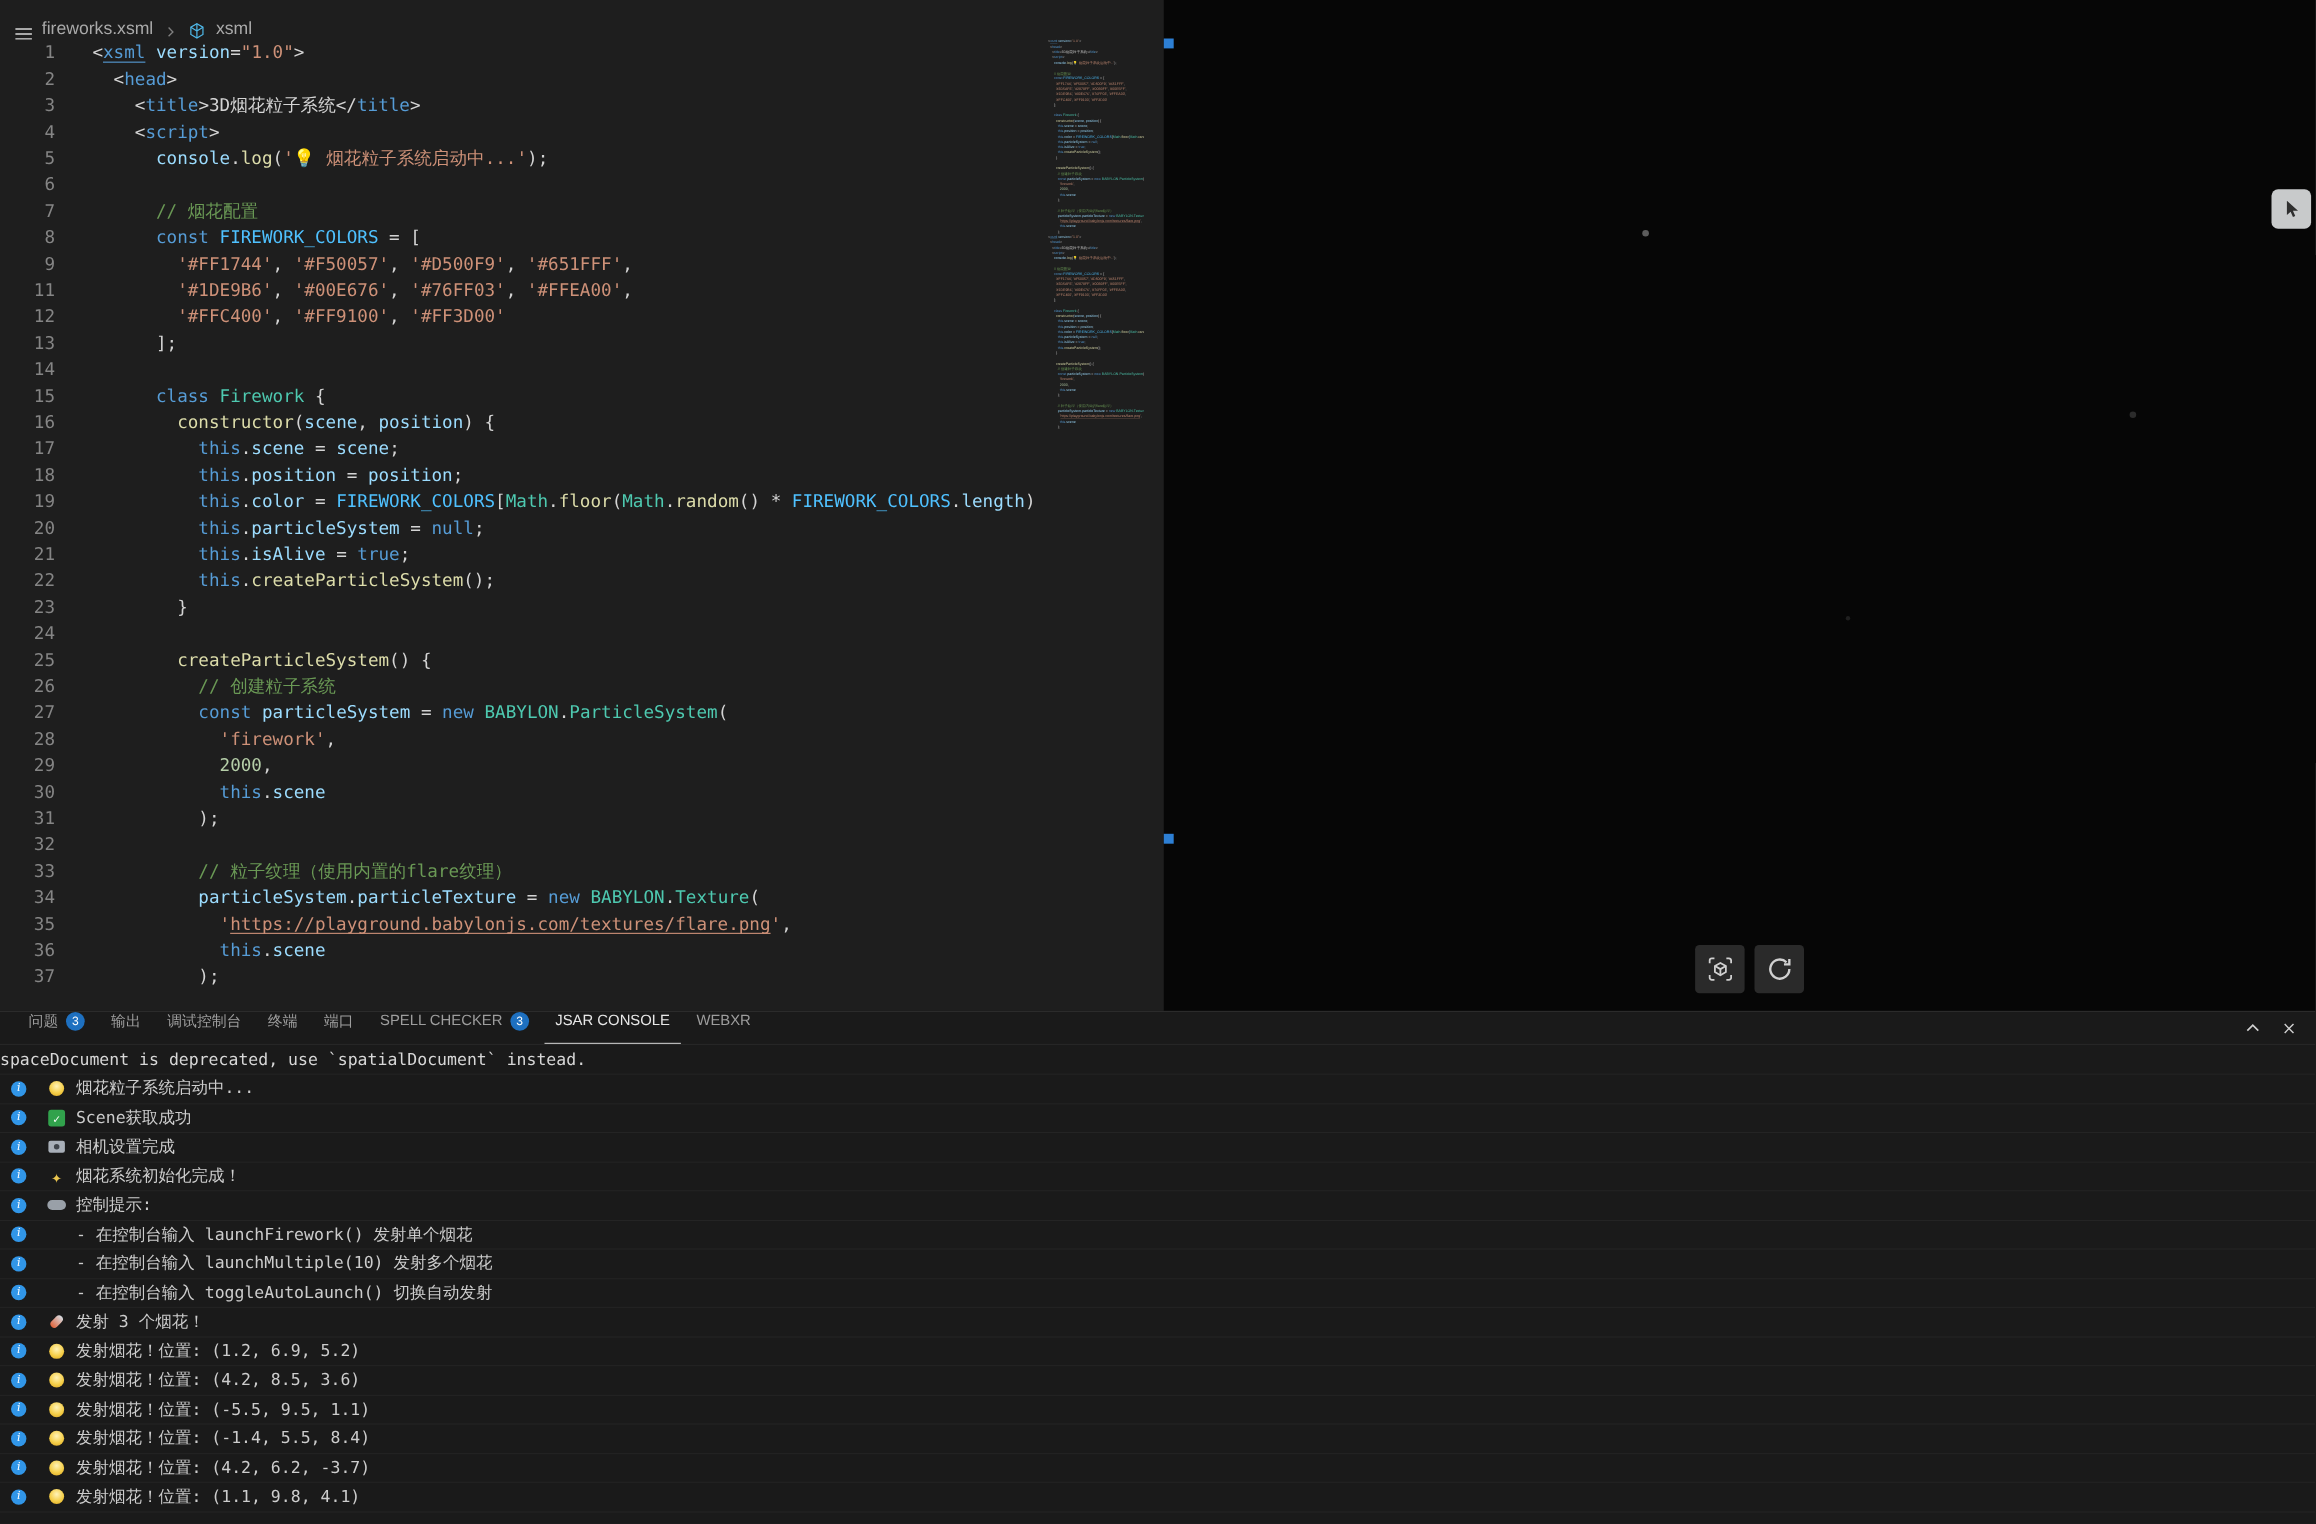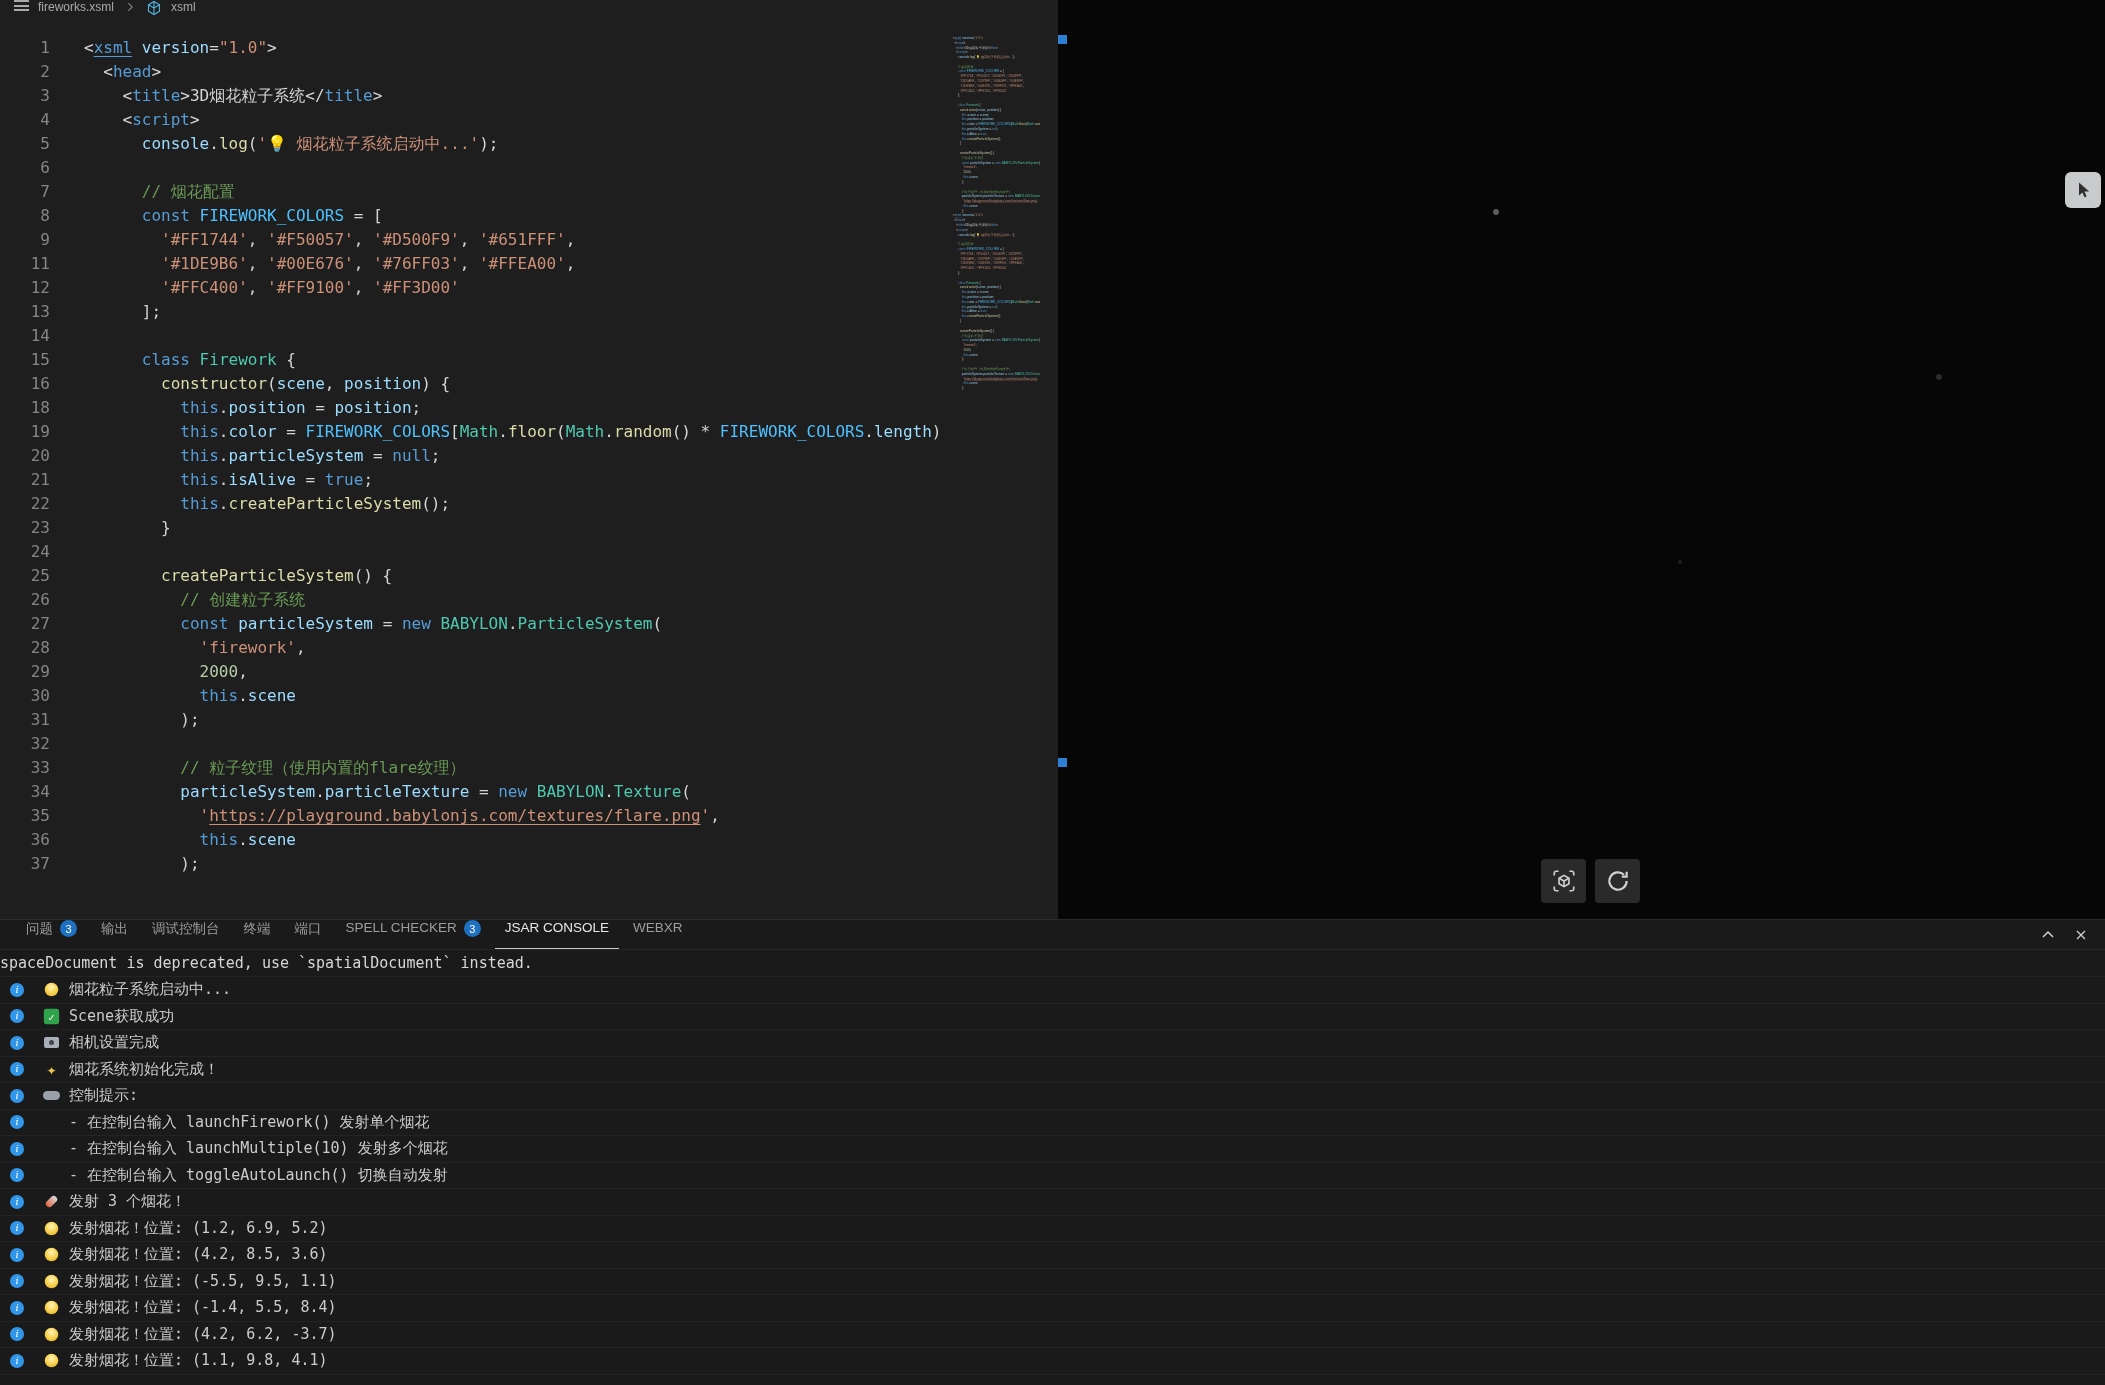--- a/index.html
+++ b/index.html
@@ -1,22 +1,22 @@
 <!DOCTYPE html>
 <html style="--keyword: #569cd6; --string: #ce9178; --comment: #6a9955; --class-name: #4ec9b0; --function-name: #dcdcaa; --variable: #9cdcfe; --constant: #4fc1ff; --number: #b5cea8; --badge-bg: #1e70c0; --active-tab-underline: #c8c8c8; --info-icon: #3196e8; --handle-blue: #2d7fd4;"><head>
 <meta charset="utf-8">
 <style>
   *{margin:0;padding:0;box-sizing:border-box}
   html,body{width:2105px;height:1385px;background:#1e1e1e;overflow:hidden;position:relative;
     font-family:"Liberation Sans","DejaVu Sans",sans-serif;color:#cccccc}
 
   
   .editor-pane{position:absolute;left:0;top:0;width:1058px;height:919px;background:#1e1e1e}
-  .breadcrumbs{height:36px;display:flex;align-items:flex-start;gap:9px;padding-left:14px;
-    color:#a9a9a9;font-size:12px}
+  .breadcrumbs{height:36px;display:flex;align-items:flex-end;gap:9px;padding-left:14px;
+    color:#a9a9a9;font-size:16px}
   .hamburger{width:15px;height:11px;flex:0 0 auto;
     background:repeating-linear-gradient(to bottom,#a9a9a9 0 2px,transparent 2px 4.6px)}
   .crumb{cursor:pointer}
   .crumb-sep svg,.symbol-icon svg{display:block}
 
   .code-area{position:absolute;top:36px;left:0;width:946px;bottom:0;overflow:hidden;
     font-family:"DejaVu Sans Mono","Liberation Mono",monospace;font-size:16px;line-height:24px}
   .code-line{height:24px;white-space:pre}
   .ln{display:inline-block;width:50px;text-align:right;color:#858585}
   .lc{margin-left:34px}
@@ -124,20 +124,21 @@
           <div class="code-line"><span class="ln">6</span><span class="lc"></span></div>
           <div class="code-line"><span class="ln">7</span><span class="lc"><span class="tok-t">      </span><span class="tok-cm">// 烟花配置</span></span></div>
           <div class="code-line"><span class="ln">8</span><span class="lc"><span class="tok-t">      </span><span class="tok-k">const</span><span class="tok-t"> </span><span class="tok-ct">FIREWORK_COLORS</span><span class="tok-p"> = [</span></span></div>
           <div class="code-line"><span class="ln">9</span><span class="lc"><span class="tok-t">        </span><span class="tok-s">'#FF1744'</span><span class="tok-p">, </span><span class="tok-s">'#F50057'</span><span class="tok-p">, </span><span class="tok-s">'#D500F9'</span><span class="tok-p">, </span><span class="tok-s">'#651FFF'</span><span class="tok-p">,</span></span></div>
           <div class="code-line"><span class="ln">11</span><span class="lc"><span class="tok-t">        </span><span class="tok-s">'#1DE9B6'</span><span class="tok-p">, </span><span class="tok-s">'#00E676'</span><span class="tok-p">, </span><span class="tok-s">'#76FF03'</span><span class="tok-p">, </span><span class="tok-s">'#FFEA00'</span><span class="tok-p">,</span></span></div>
           <div class="code-line"><span class="ln">12</span><span class="lc"><span class="tok-t">        </span><span class="tok-s">'#FFC400'</span><span class="tok-p">, </span><span class="tok-s">'#FF9100'</span><span class="tok-p">, </span><span class="tok-s">'#FF3D00'</span></span></div>
           <div class="code-line"><span class="ln">13</span><span class="lc"><span class="tok-t">      </span><span class="tok-p">];</span></span></div>
           <div class="code-line"><span class="ln">14</span><span class="lc"></span></div>
           <div class="code-line"><span class="ln">15</span><span class="lc"><span class="tok-t">      </span><span class="tok-k">class</span><span class="tok-t"> </span><span class="tok-c">Firework</span><span class="tok-p"> {</span></span></div>
           <div class="code-line"><span class="ln">16</span><span class="lc"><span class="tok-t">        </span><span class="tok-f">constructor</span><span class="tok-p">(</span><span class="tok-v">scene</span><span class="tok-p">, </span><span class="tok-v">position</span><span class="tok-p">) {</span></span></div>
+          <div class="code-line"><span class="ln">17</span><span class="lc"><span class="tok-t">          </span><span class="tok-th">this</span><span class="tok-p">.</span><span class="tok-v">scene</span><span class="tok-p"> = </span><span class="tok-v">scene</span><span class="tok-p">;</span></span></div>
           <div class="code-line"><span class="ln">18</span><span class="lc"><span class="tok-t">          </span><span class="tok-th">this</span><span class="tok-p">.</span><span class="tok-v">position</span><span class="tok-p"> = </span><span class="tok-v">position</span><span class="tok-p">;</span></span></div>
           <div class="code-line"><span class="ln">19</span><span class="lc"><span class="tok-t">          </span><span class="tok-th">this</span><span class="tok-p">.</span><span class="tok-v">color</span><span class="tok-p"> = </span><span class="tok-ct">FIREWORK_COLORS</span><span class="tok-p">[</span><span class="tok-c">Math</span><span class="tok-p">.</span><span class="tok-f">floor</span><span class="tok-p">(</span><span class="tok-c">Math</span><span class="tok-p">.</span><span class="tok-f">random</span><span class="tok-p">() * </span><span class="tok-ct">FIREWORK_COLORS</span><span class="tok-p">.</span><span class="tok-v">length</span><span class="tok-p">)</span></span></div>
           <div class="code-line"><span class="ln">20</span><span class="lc"><span class="tok-t">          </span><span class="tok-th">this</span><span class="tok-p">.</span><span class="tok-v">particleSystem</span><span class="tok-p"> = </span><span class="tok-k">null</span><span class="tok-p">;</span></span></div>
           <div class="code-line"><span class="ln">21</span><span class="lc"><span class="tok-t">          </span><span class="tok-th">this</span><span class="tok-p">.</span><span class="tok-v">isAlive</span><span class="tok-p"> = </span><span class="tok-k">true</span><span class="tok-p">;</span></span></div>
           <div class="code-line"><span class="ln">22</span><span class="lc"><span class="tok-t">          </span><span class="tok-th">this</span><span class="tok-p">.</span><span class="tok-f">createParticleSystem</span><span class="tok-p">();</span></span></div>
           <div class="code-line"><span class="ln">23</span><span class="lc"><span class="tok-t">        </span><span class="tok-p">}</span></span></div>
           <div class="code-line"><span class="ln">24</span><span class="lc"></span></div>
           <div class="code-line"><span class="ln">25</span><span class="lc"><span class="tok-t">        </span><span class="tok-f">createParticleSystem</span><span class="tok-p">() {</span></span></div>
           <div class="code-line"><span class="ln">26</span><span class="lc"><span class="tok-t">          </span><span class="tok-cm">// 创建粒子系统</span></span></div>
           <div class="code-line"><span class="ln">27</span><span class="lc"><span class="tok-t">          </span><span class="tok-k">const</span><span class="tok-t"> </span><span class="tok-v">particleSystem</span><span class="tok-p"> = </span><span class="tok-k">new</span><span class="tok-t"> </span><span class="tok-c">BABYLON</span><span class="tok-p">.</span><span class="tok-c">ParticleSystem</span><span class="tok-p">(</span></span></div>

